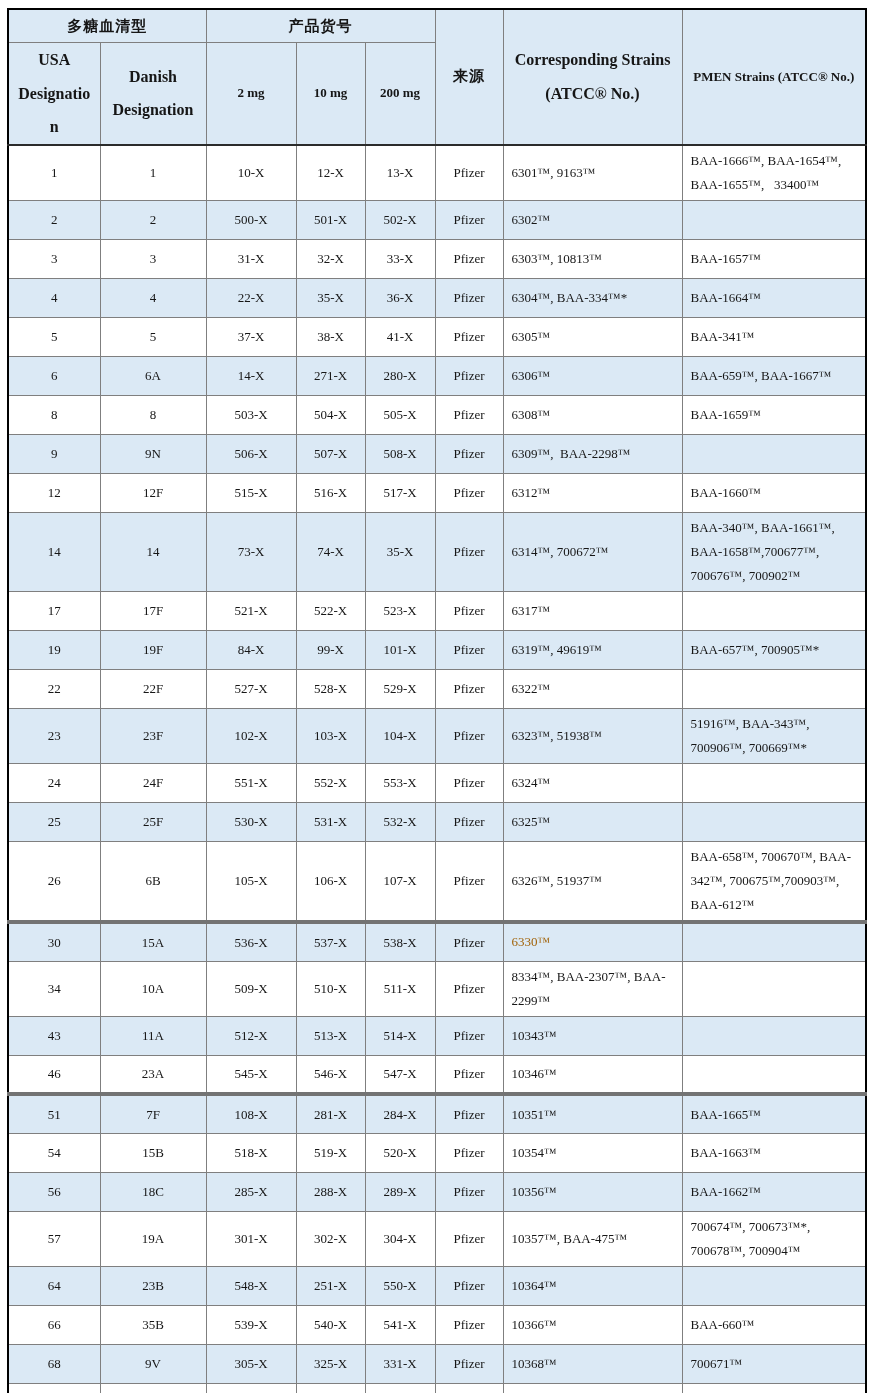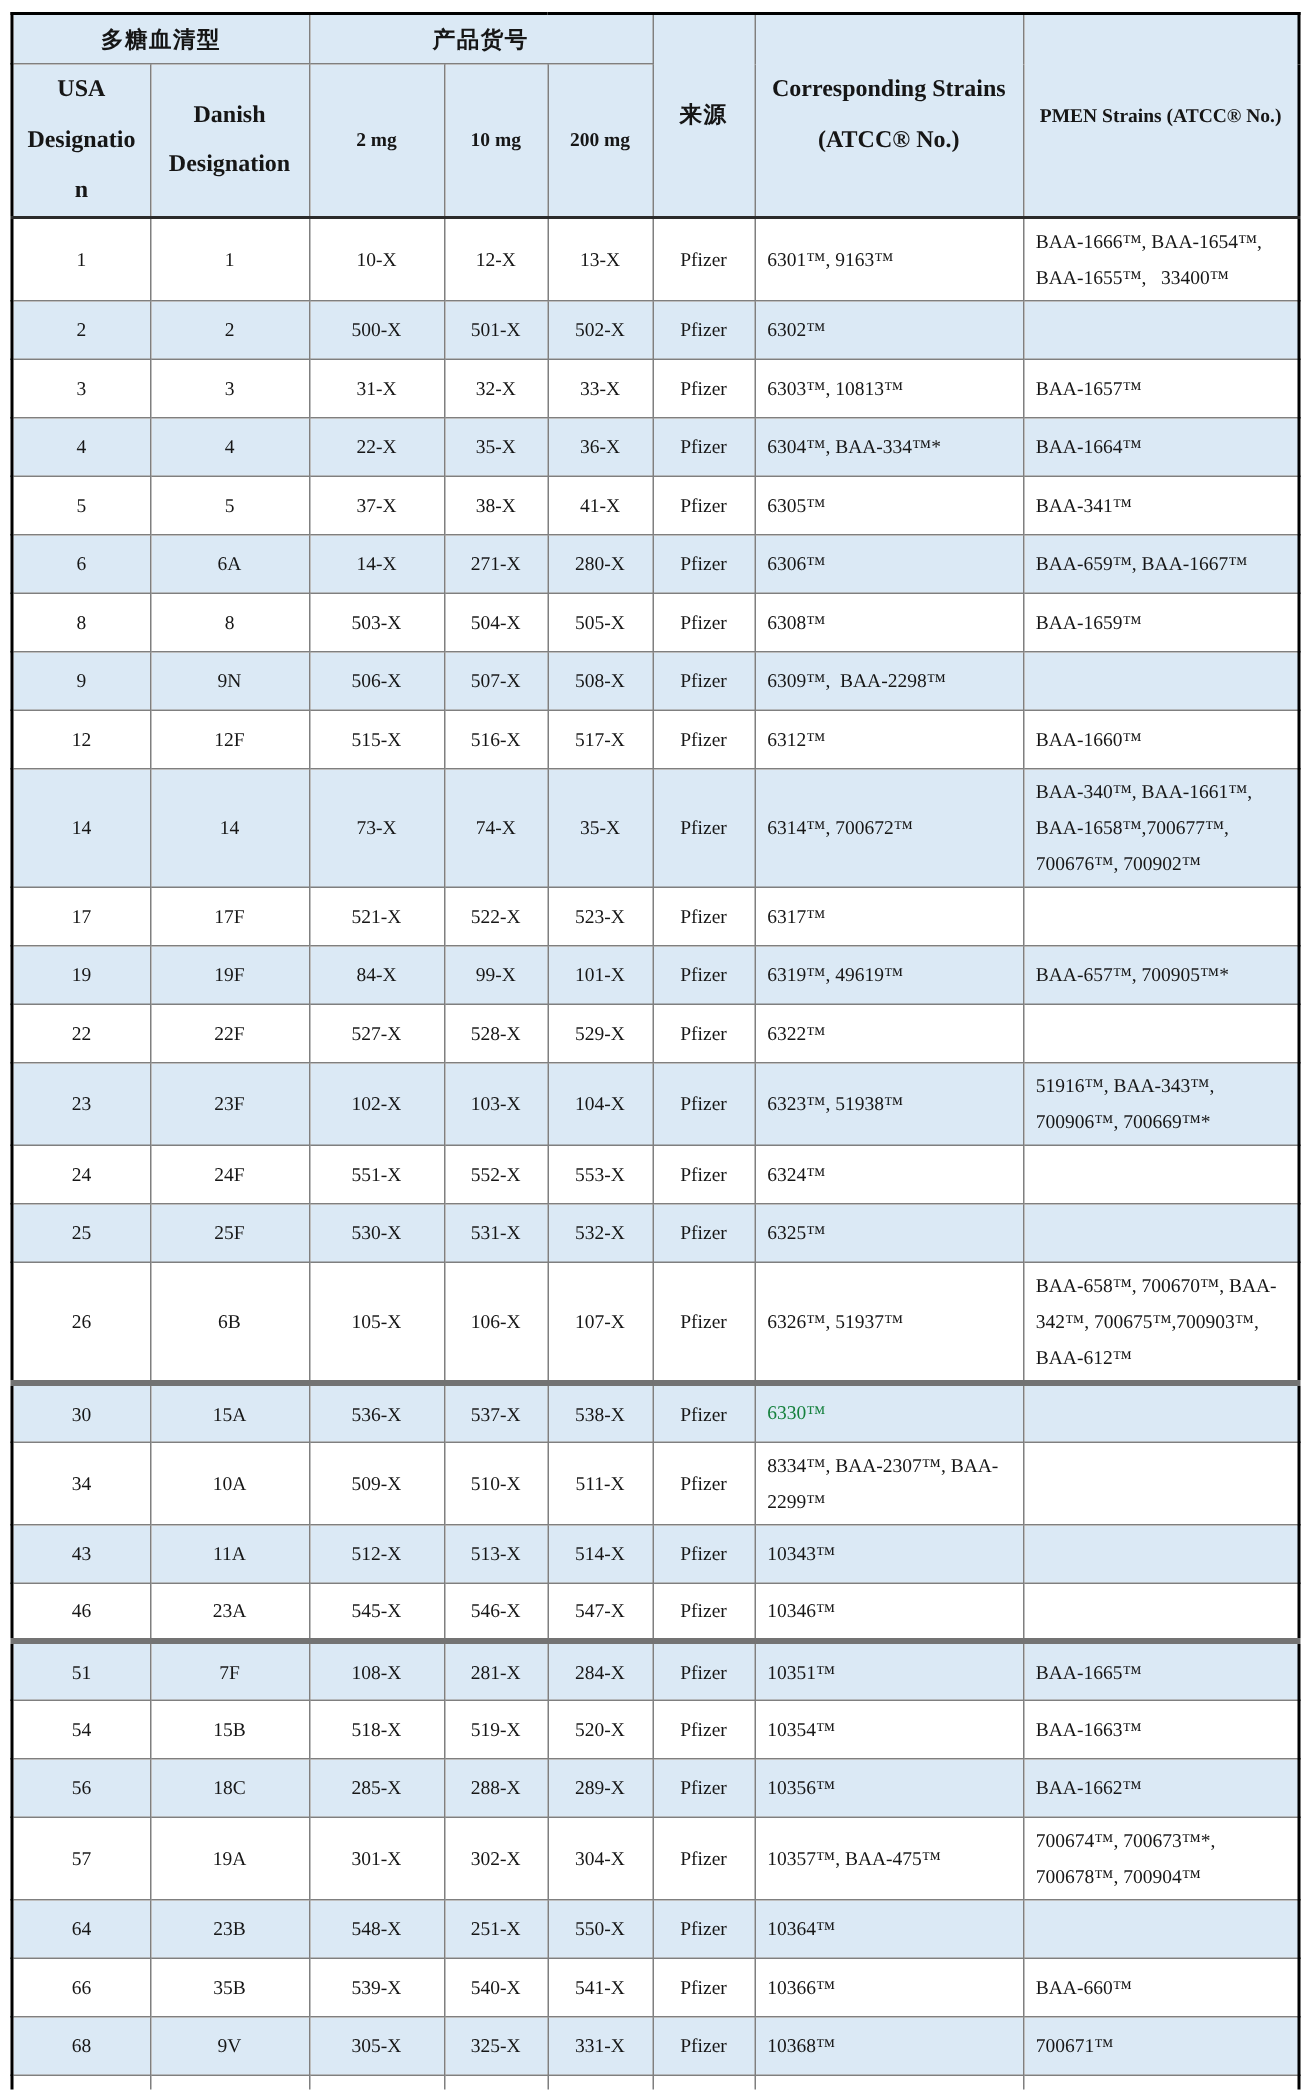--- a/index.html
+++ b/index.html
@@ -39,21 +39,21 @@
   thead tr.h2 th { height: 53px; }
   th.cn { font-size: 15px; letter-spacing: 1px; }
   th.en2 { line-height: 2.1; font-size: 16px; padding: 0 6px; }
   th.en1 { font-size: 13px; padding: 4px 2px; }
   thead { border-bottom: 2px solid #2b2b2b; }
   tbody tr.data-row { height: 39px; background: #ffffff; }
   tbody tr.data-row:nth-child(even) { background: #dbe9f5; }
   tbody tr.thick-top { border-top: 4px solid #737373; }
   td.center { text-align: center; padding: 2px 3px; }
   td.left { text-align: left; padding: 3px 8px; line-height: 1.85; }
-  td.red { color: #15803d; margin-top: 22px; }
+  td.red { color: #a16207; margin-top: 22px; }
 </style>
 </head>
 <body>
 
 <div class="page">
   <table class="strains">
     <colgroup>
       <col style="width:92px">
       <col style="width:106px">
       <col style="width:90px">

